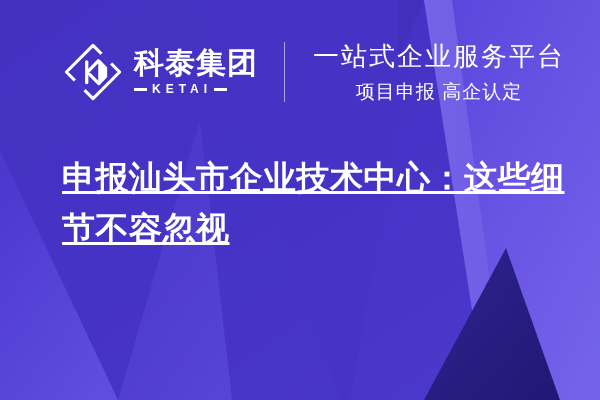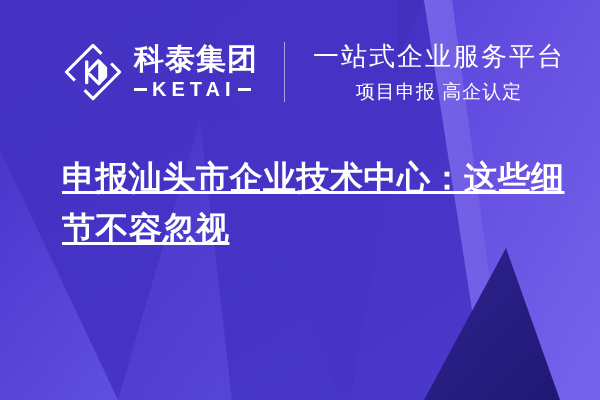--- a/index.html
+++ b/index.html
@@ -68,21 +68,21 @@
   }
   .logo-dash {
     display: inline-block;
     width: 13px;
     height: 3px;
     background: #ffffff;
     flex: 0 0 auto;
   }
   .logo-en {
     color: #ffffff;
-    font-size: 20px;
+    font-size: 12px;
     font-weight: 700;
     letter-spacing: 5px;
     line-height: 1;
     margin: 0 2px 2px 5px;
     text-indent: 0;
   }
   .divider {
     width: 1px;
     height: 60px;
     background: rgba(255,255,255,0.55);

